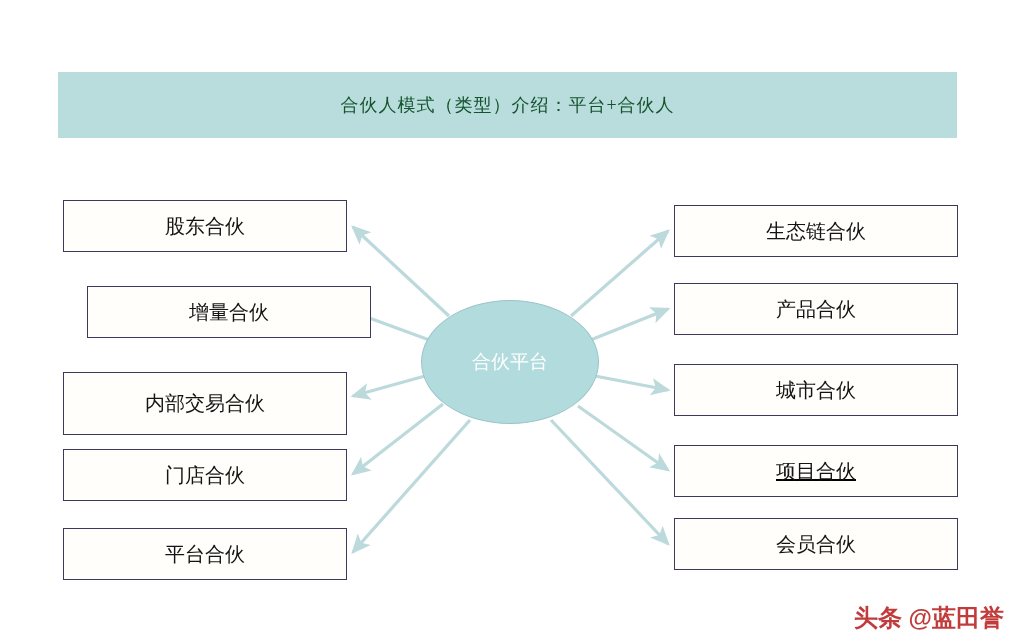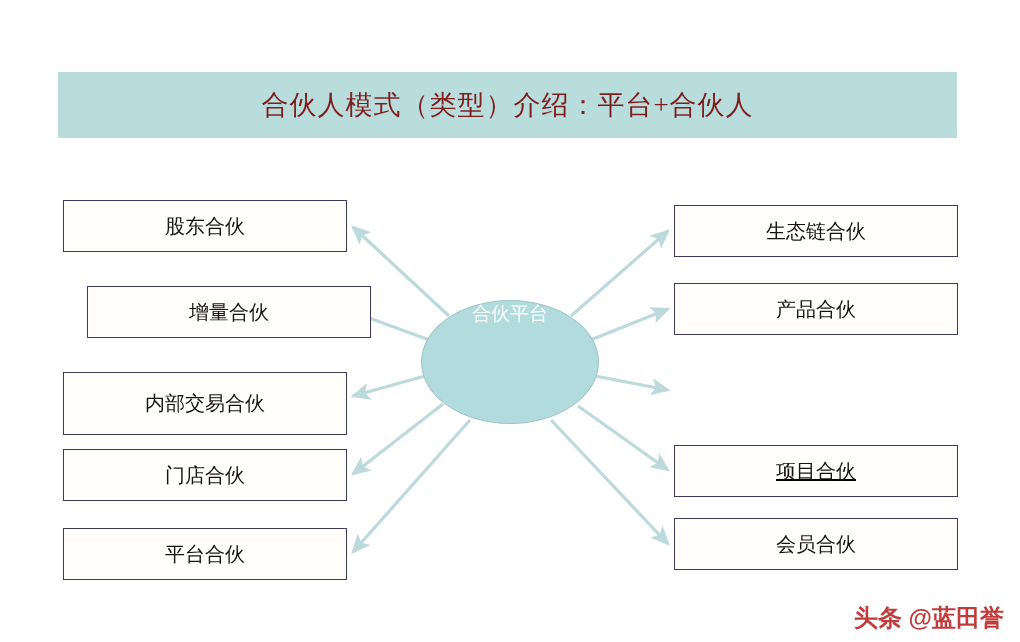--- a/index.html
+++ b/index.html
@@ -22,22 +22,22 @@
     left: 58px;
     top: 72px;
     width: 899px;
     height: 66px;
     background: #b9dcdc;
     display: flex;
     align-items: center;
     justify-content: center;
   }
   #title-text {
-    font-size: 27px;
-    color: #7f1d1d;
+    font-size: 18px;
+    color: #14532d;
     letter-spacing: 1px;
     font-family: "Liberation Serif", "DejaVu Serif", serif;
     white-space: nowrap;
   }
   svg#connectors {
     position: absolute;
     left: 0;
     top: 0;
     width: 1020px;
     height: 642px;
@@ -62,20 +62,21 @@
     position: absolute;
     left: 421px;
     top: 300px;
     width: 178px;
     height: 124px;
     box-sizing: border-box;
     border-radius: 50%;
     background: #b2dbde;
     border: 1px solid #9cc4c7;
     display: flex;
+    align-items: center;
     justify-content: center;
   }
   #hub-label {
     font-size: 19px;
     color: #ffffff;
     font-family: "Liberation Serif", "DejaVu Serif", serif;
     white-space: nowrap;
   }
   #watermark {
     position: absolute;
@@ -134,20 +135,23 @@
   <div class="node-box" style="left:63px; top:528px; width:284px; height:52px;">
     <span class="node-label">平台合伙</span>
   </div>
 
   <div class="node-box" style="left:674px; top:205px; width:284px; height:52px;">
     <span class="node-label">生态链合伙</span>
   </div>
   <div class="node-box" style="left:674px; top:283px; width:284px; height:52px;">
     <span class="node-label">产品合伙</span>
   </div>
+  <div class="node-box" style="left:674px; top:364px; width:284px; height:52px;">
+    <span class="node-label">城市合伙</span>
+  </div>
   <div class="node-box" style="left:674px; top:445px; width:284px; height:52px;text-decoration:underline;">
     <span class="node-label">项目合伙</span>
   </div>
   <div class="node-box" style="left:674px; top:518px; width:284px; height:52px;">
     <span class="node-label">会员合伙</span>
   </div>
 
   <div id="hub">
     <span id="hub-label">合伙平台</span>
   </div>

